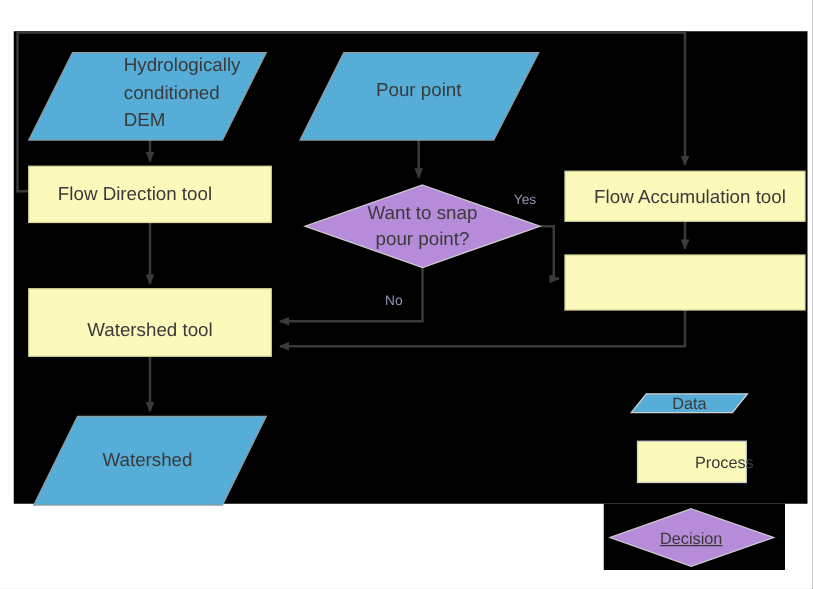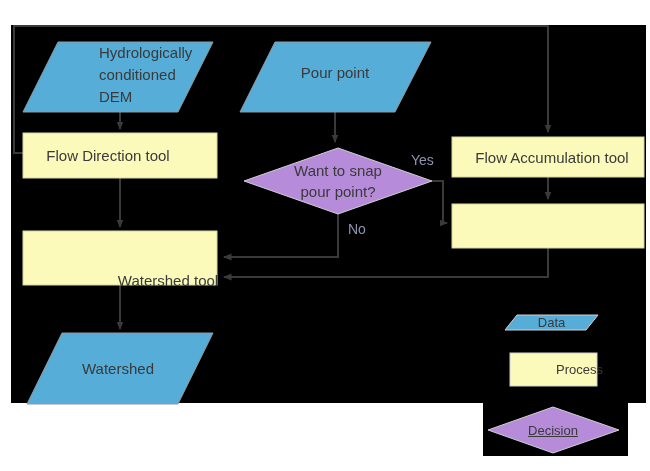--- a/index.html
+++ b/index.html
@@ -10,21 +10,21 @@
   }
   svg{position:absolute;left:0;top:0;}
   .lbl{
     position:absolute;color:var(--node-text,#3a3a3a);
     font-size:15px;line-height:21px;white-space:pre-line;
     display:flex;align-items:center;justify-content:center;text-align:center;
   }
   .lbl.left{justify-content:flex-start;text-align:left;}
   .edge-lbl{
     position:absolute;color:var(--edge-label-text,#8e94b0);
-    font-size:14px;line-height:11px;
+    font-size:11px;line-height:11px;
   }
   .legend-lbl{font-size:13px;line-height:15px;text-align:right;}
 
   
   .bg-rect{fill:var(--diagram-bg,#000000);}
   .shape-data{fill:var(--data-fill,#55add8);stroke:#8f9aa1;stroke-width:1;}
   .shape-process{fill:var(--process-fill,#fbfabb);stroke:#d8d89c;stroke-width:1;}
   .shape-decision{fill:var(--decision-fill,#b68cda);stroke:#cfcfcf;stroke-width:1;}
   .legend-shape{stroke:#cfcfcf;}
   .edge{fill:none;stroke:var(--connector,#3a3a3a);stroke-width:2;}
@@ -69,23 +69,23 @@
   </svg>
 
   <div class="lbl left" style="left:67px;top:40px;width:140px;height:70px;line-height:22px;margin-left:32px;">Hydrologically
 conditioned
 DEM</div>
   <div class="lbl" style="left:260px;top:62px;width:150px;height:20px;">Pour point</div>
   <div class="lbl" style="left:23px;top:133px;width:170px;height:45px;">Flow Direction tool</div>
   <div class="lbl" style="left:456px;top:137px;width:192px;height:40px;">Flow Accumulation tool</div>
   <div class="lbl" style="left:248px;top:159px;width:180px;height:44px;">Want to snap
 pour point?</div>
-  <div class="lbl" style="left:23px;top:247px;width:194px;height:66px;padding-left:48px;">Watershed tool</div>
+  <div class="lbl" style="left:23px;top:231px;width:194px;height:66px;">Watershed tool</div>
   <div class="lbl" style="left:43px;top:356px;width:150px;height:24px;">Watershed</div>
 
   <div class="edge-lbl" style="left:411px;top:155px;">Yes</div>
-  <div class="edge-lbl" style="left:308px;top:224px;margin-left:40px;">No</div>
+  <div class="edge-lbl" style="left:308px;top:236px;">No</div>
 
   <div class="lbl legend-lbl" style="left:505px;top:315px;width:93px;height:15px;">Data</div>
   <div class="lbl legend-lbl" style="left:510px;top:353px;width:87px;height:33px;margin-left:26px;">Process</div>
   <div class="lbl legend-lbl" style="left:493px;top:419px;width:120px;height:22px;text-decoration:underline;">Decision</div>
 
 </div>
 
 </body></html>

